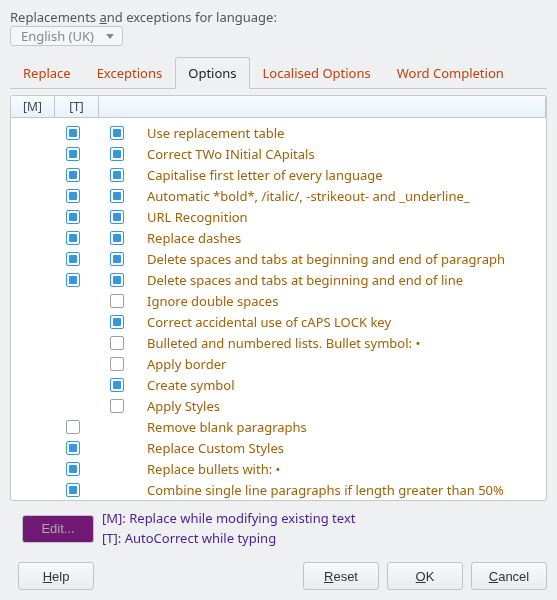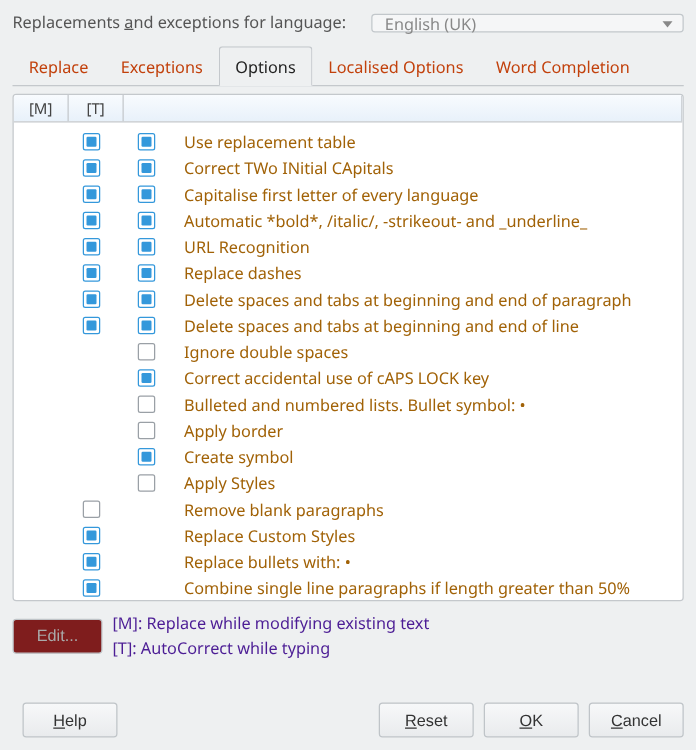--- a/index.html
+++ b/index.html
@@ -10,22 +10,23 @@
     color: #333;
     background: #eef0f1;
   }
   .window {
     width: 557px; height: 600px;
     background: #eef0f1;
     display: flex; flex-direction: column;
     padding: 8px 10px 10px 10px;
   }
   .lang-row {
-    display: flex; align-items: flex-end;
+    display: flex; align-items: flex-start;
     margin-bottom: 10px;
+    flex-direction: column;
   }
   .lang-label {
     flex: 0 0 auto;
     margin-right: 20px;
     color: #555;
     font-size: 13px;
   }
   .lang-label .ul { text-decoration: underline; }
   .lang-select {
     flex: 1;
@@ -140,21 +141,22 @@
     background: linear-gradient(#f7f8f9, #e9ebed);
     border-radius: 3px;
     color: #333;
     display: inline-flex; align-items: center; justify-content: center;
     cursor: pointer;
     font-size: 13px;
   }
   .btn:disabled, .btn.disabled {
     color: #aaa;
     cursor: default;
-    background: #7f1d1d;
+    background: #701a75;
+    margin-left: 12px;
   }
   .legend-text { color: #4c1d95; line-height: 1.5; }
 
   .footer {
     margin-top: auto;
     display: flex; align-items: center;
     padding-top: 12px;
   }
   .footer .spacer { flex: 1; }
   .footer .btn { margin-left: 8px; min-width: 76px; }

